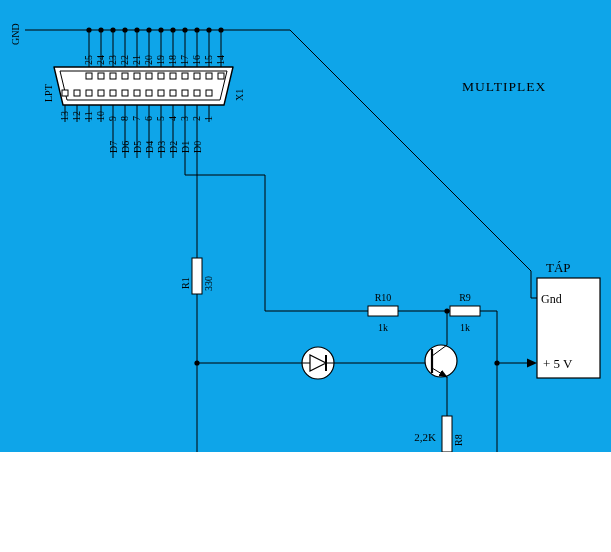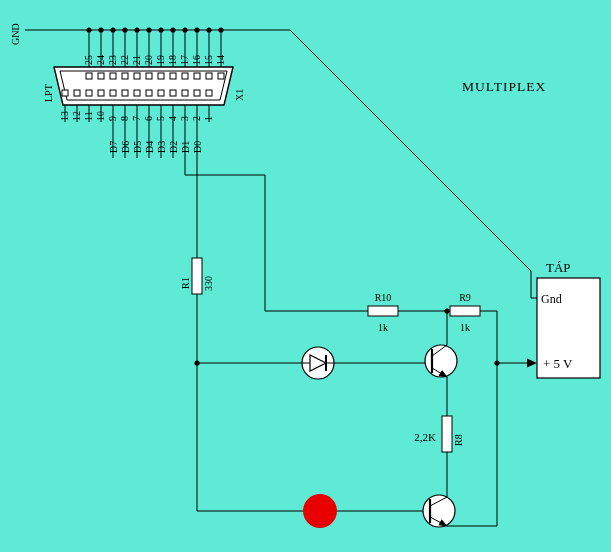--- a/index.html
+++ b/index.html
@@ -1,16 +1,16 @@
 <!DOCTYPE html>
 <html><head>
 <meta charset="utf-8">
 <style>
   html,body{margin:0;padding:0;background:#ffffff;}
-  .page{width:611px;height:552px;position:relative;background:#5eead4;overflow:hidden;}
+  .page{width:611px;height:452px;position:relative;background:#0ea5e9;overflow:hidden;}
   svg{display:block;}
   text{font-family:"Liberation Serif", serif; fill:#000000;}
 </style>
 </head>
 <body>
 
 <div class="page">
 <svg width="611" height="552" viewBox="0 0 611 552" xmlns="http://www.w3.org/2000/svg">
 
   <defs>

